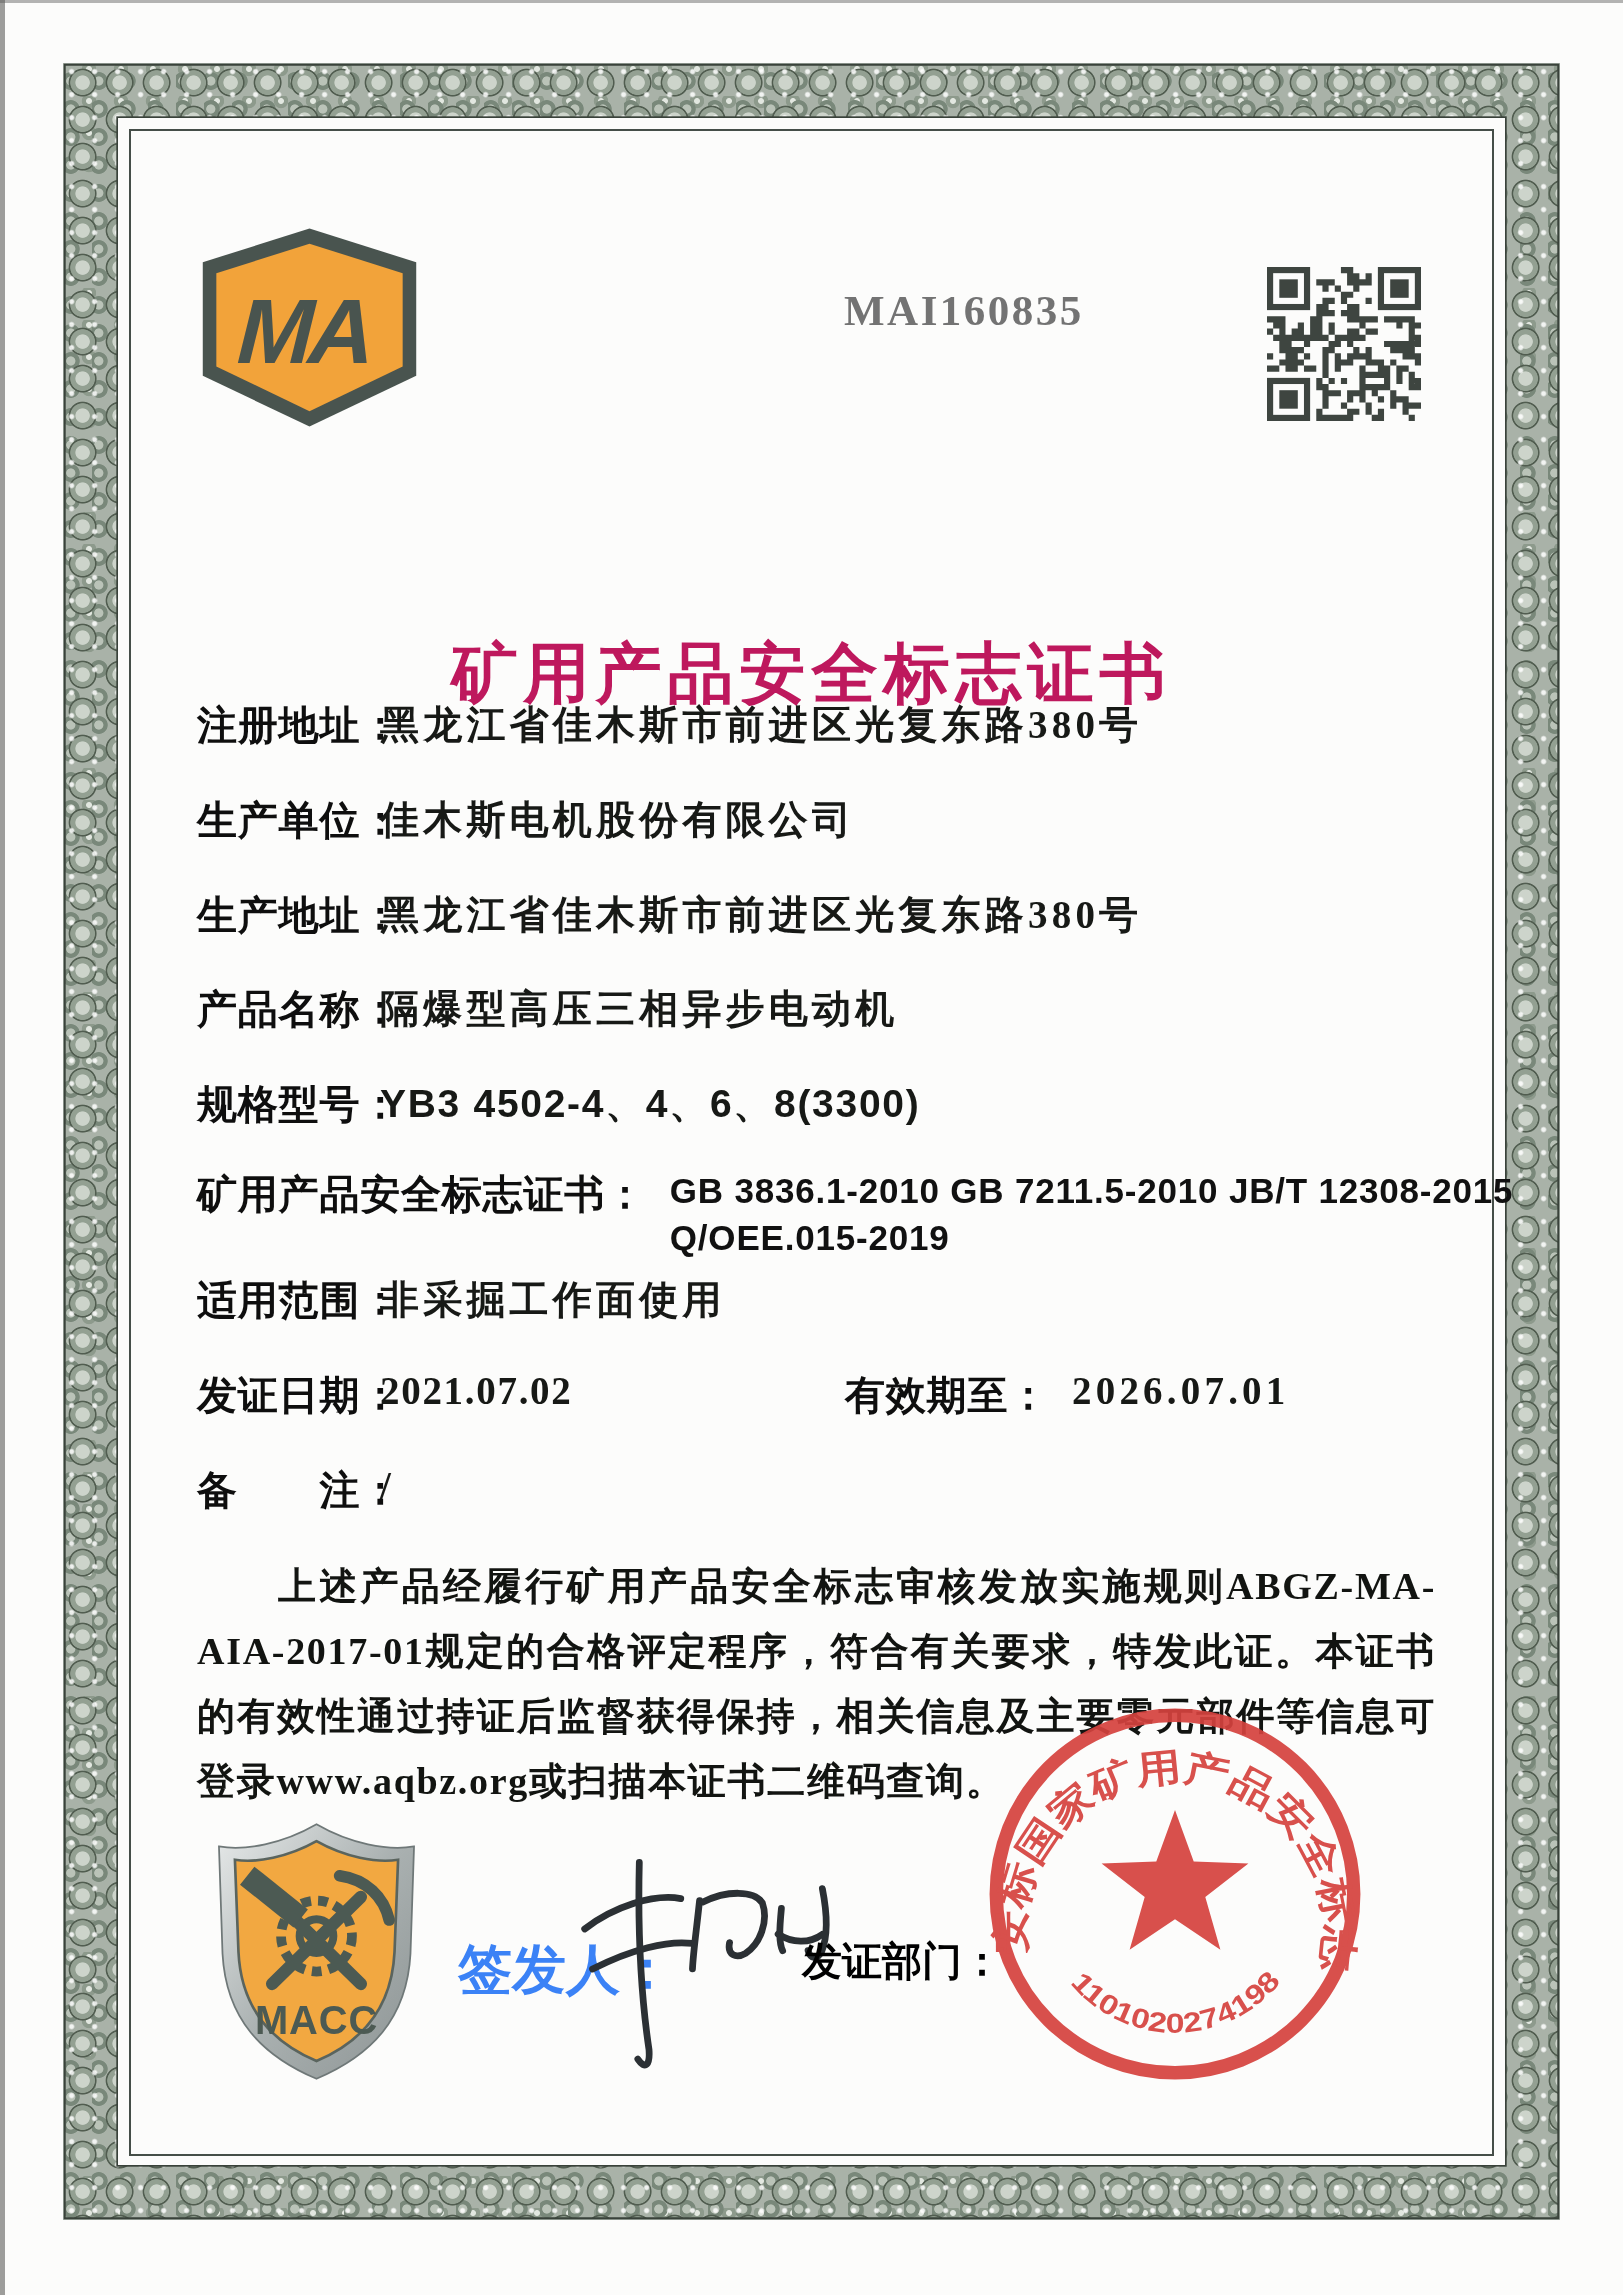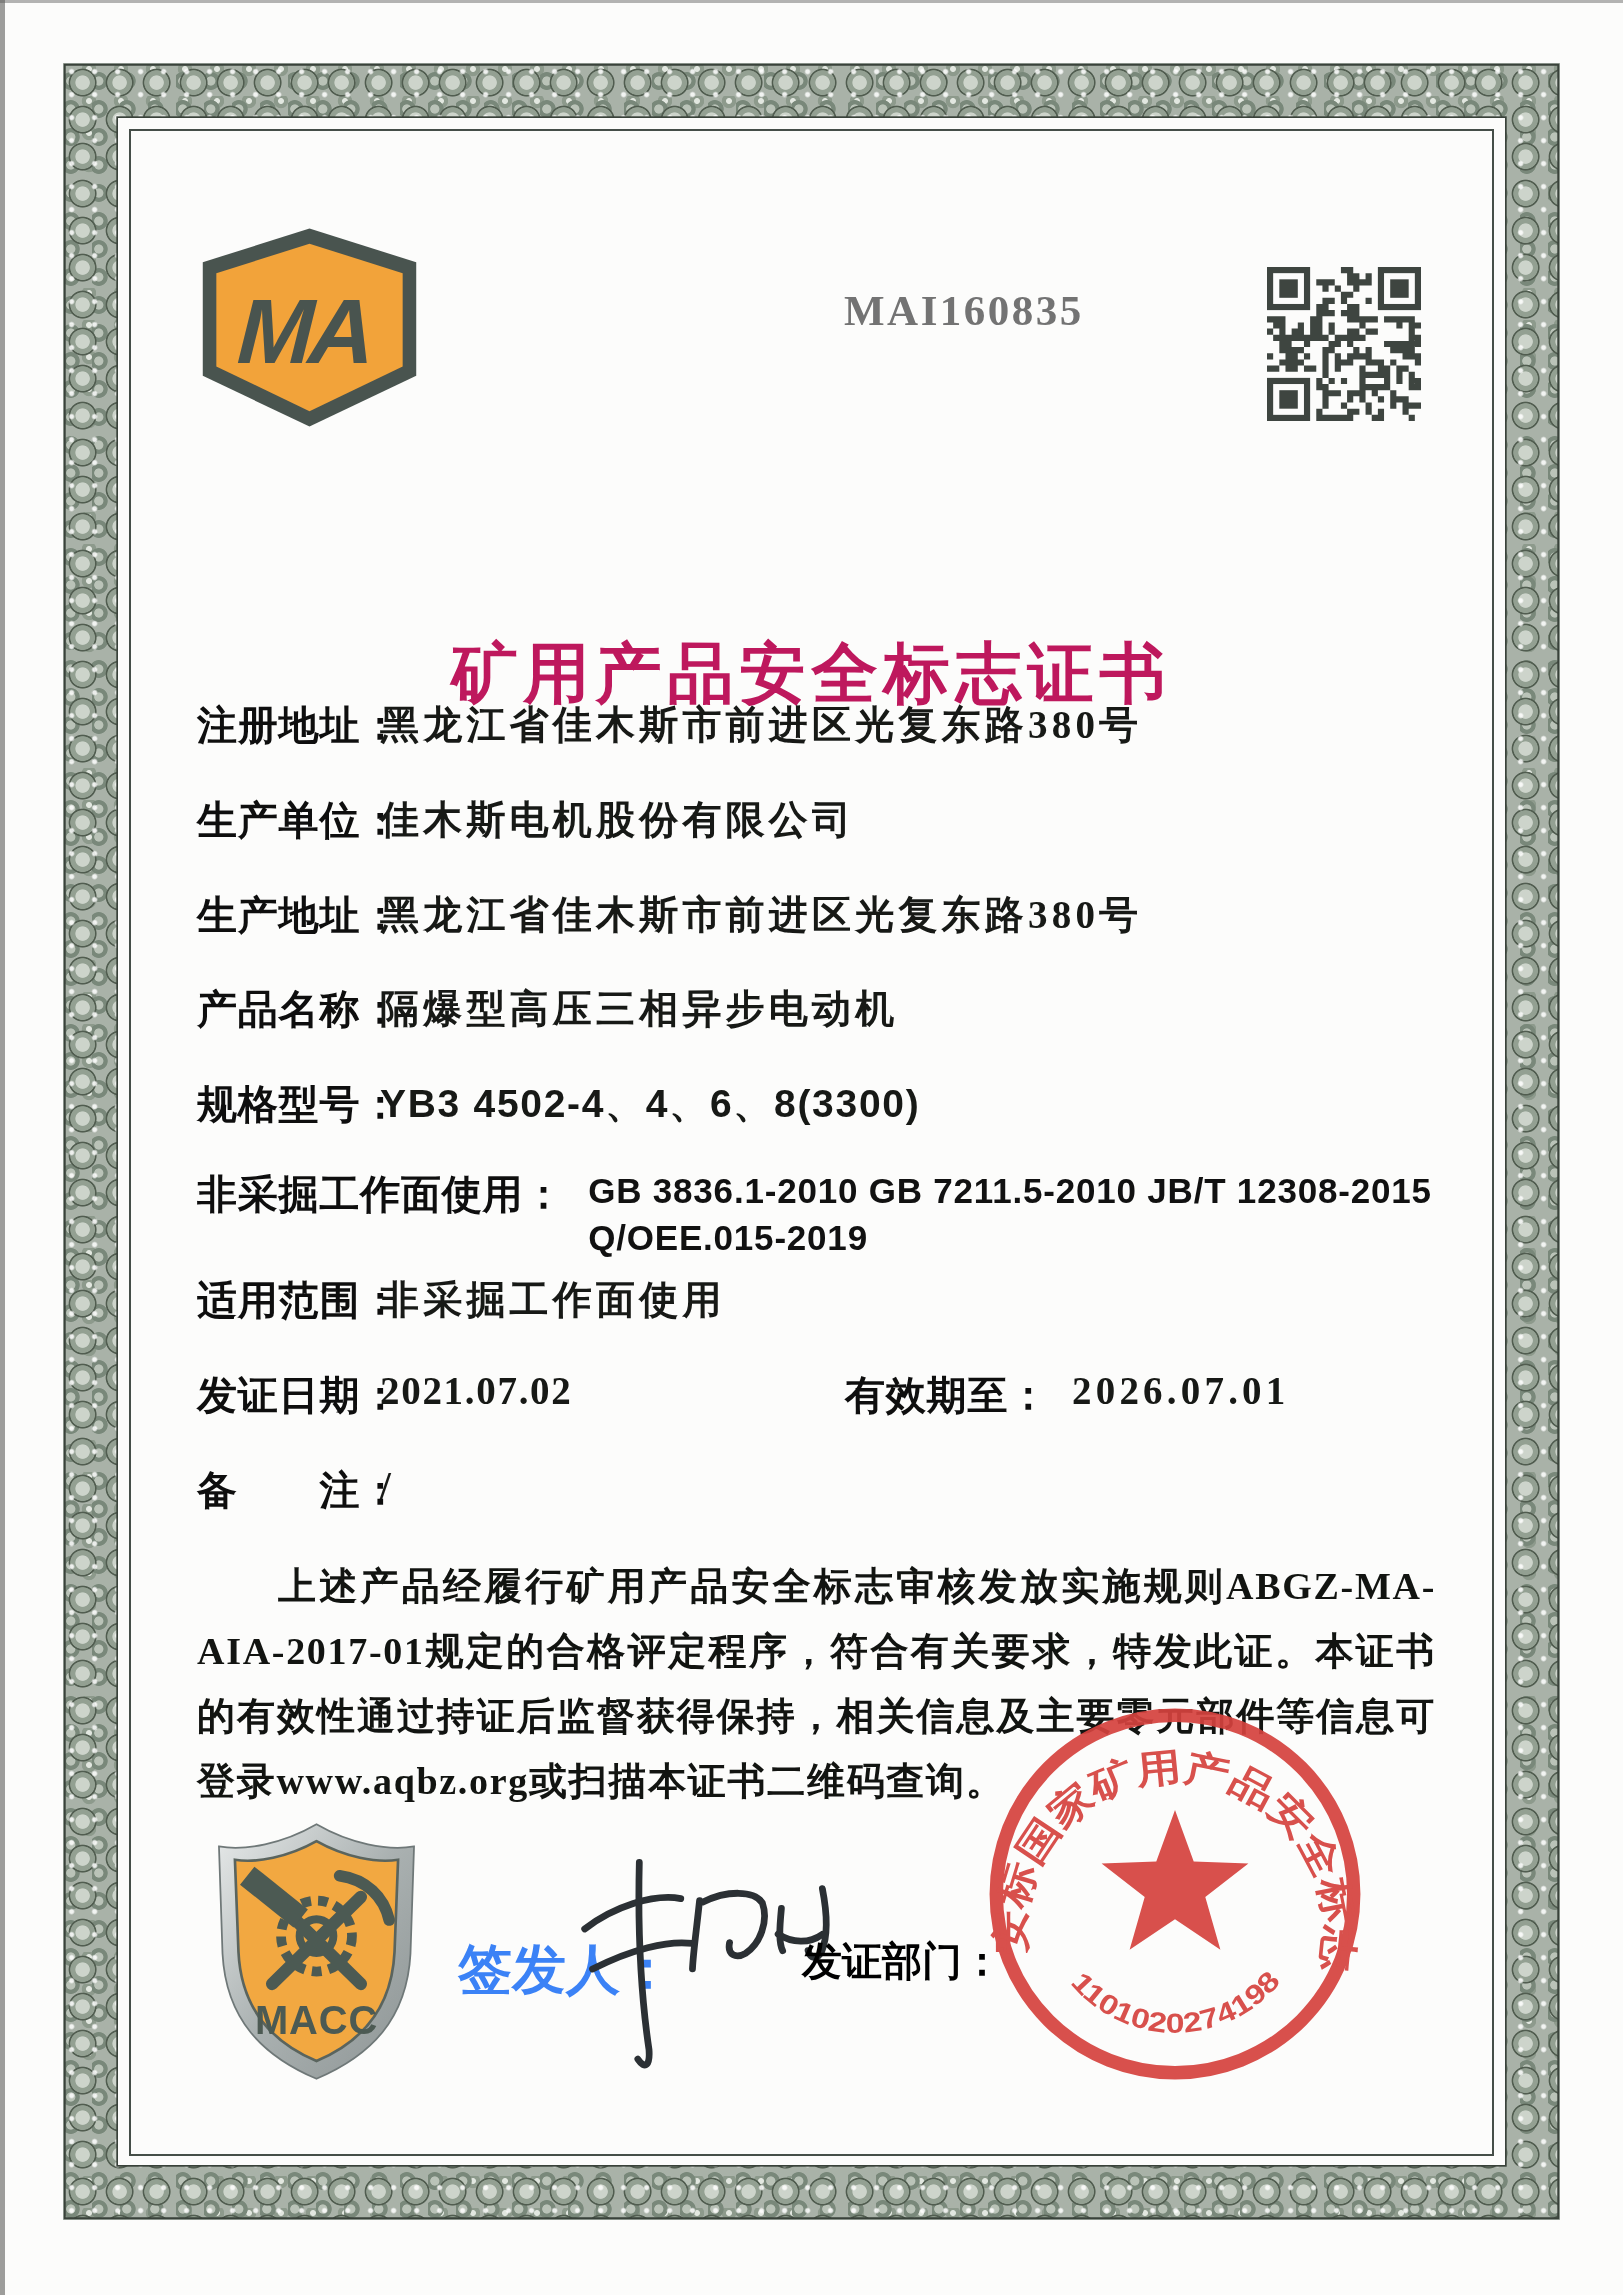--- a/index.html
+++ b/index.html
@@ -136,21 +136,21 @@
     <div class="abs frow" style="top:888px;">
       <span class="flabel w4">生产地址：</span><span class="fvalue">黑龙江省佳木斯市前进区光复东路380号</span>
     </div>
     <div class="abs frow" style="top:982px;">
       <span class="flabel w4">产品名称：</span><span class="fvalue">隔爆型高压三相异步电动机</span>
     </div>
     <div class="abs frow" style="top:1077px;">
       <span class="flabel w4">规格型号：</span><span class="fvalue latin">YB3 4502-4、4、6、8(3300)</span>
     </div>
     <div class="abs frow" style="top:1167px;">
-      <span class="flabel">非采掘工作面使用：</span><span class="std-col"><span>GB 3836.1-2010  GB 7211.5-2010 JB/T 12308-2015</span><br><span>Q/OEE.015-2019</span></span>
+      <span class="flabel">矿用产品安全标志证书：</span><span class="std-col"><span>GB 3836.1-2010  GB 7211.5-2010 JB/T 12308-2015</span><br><span>Q/OEE.015-2019</span></span>
     </div>
     <div class="abs frow" style="top:1273px;">
       <span class="flabel w4">适用范围：</span><span class="fvalue">非采掘工作面使用</span>
     </div>
 
     <div class="abs frow" style="top:1368px;">
       <span class="flabel w4">发证日期：</span><span class="fvalue latin" style="font-family:'Liberation Serif',serif;font-weight:600;">2021.07.02</span>
     </div>
     <div class="abs flabel pair2-label" style="top:1368px;">有效期至：</div>
     <div class="abs fvalue pair2-value" style="top:1368px;font-family:'Liberation Serif',serif;">2026.07.01</div>

